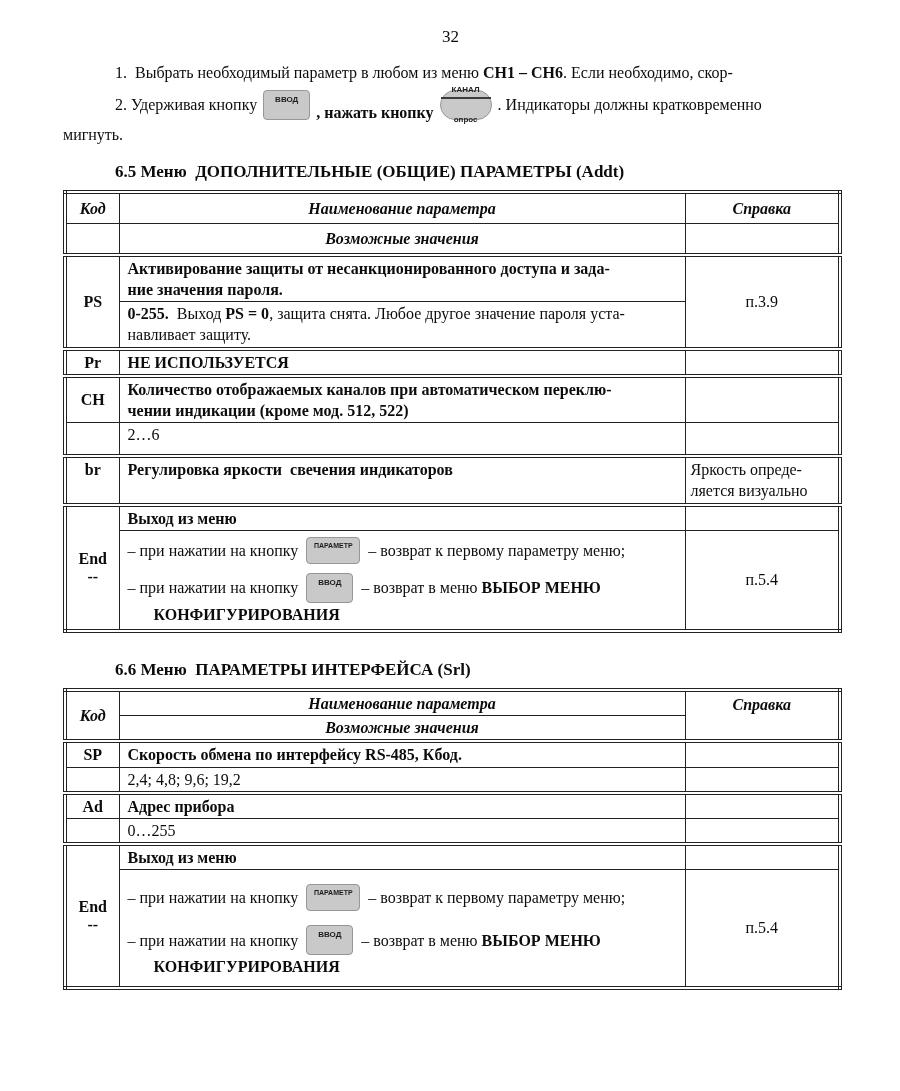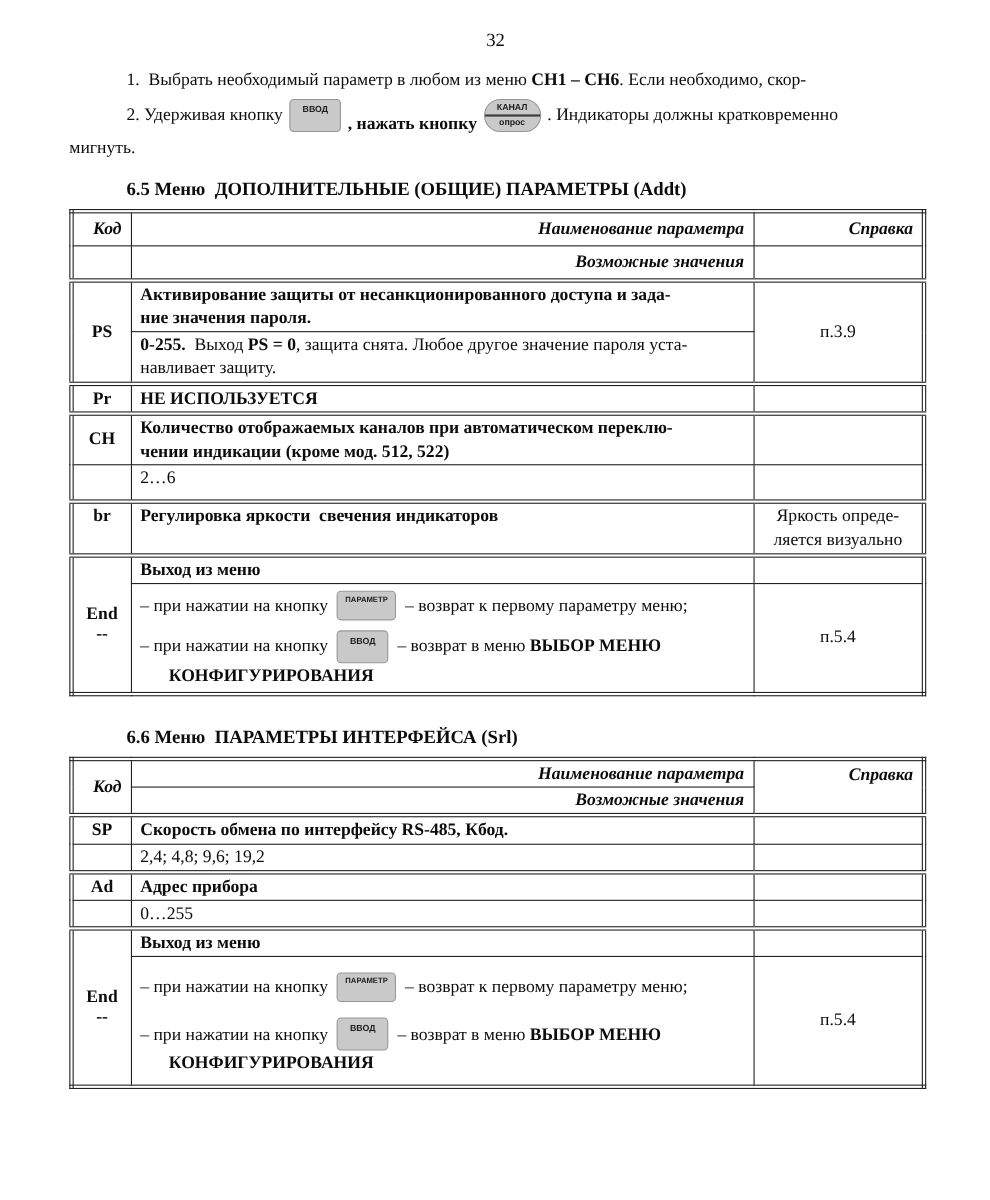--- a/index.html
+++ b/index.html
@@ -25,40 +25,40 @@
   .key {
     display:inline-flex; flex-direction:column; align-items:center;
     background:#c9c9c9; border:1px solid #979797; border-radius:4px;
     font-family:"Liberation Sans", sans-serif; font-weight:bold; color:#1c1c1c;
     flex:0 0 auto; vertical-align:middle;
   }
   .key-arrow { width:52px; height:25px; justify-content:center; font-size:13px; line-height:1; color:#111; border-radius:5px;}
   .key-enter { width:47px; height:30px; font-size:8px; padding-top:4px; }
   .key-chan  { width:52px; height:30px; font-size:8px; justify-content:center;border-radius:15px; }
   .key-chan .kc-top { padding:1px 0 1px 0; }
-  .key-chan .kc-bot { border-top:2px solid #3c3c3c; width:100%; text-align:center; padding-top:1px; }
+  .key-chan .kc-bot { border-top:2px solid #3c3c3c; width:100%; text-align:center; padding-top:16px; }
   .key-param { width:54px; height:27px; font-size:7px; padding-top:3px; }
 
   .section-title { font-weight:bold; font-size:17px; padding-left:52px; }
   .st-65 { margin-top:16px; }
   .st-66 { margin-top:26px; }
 
   table { border-collapse:collapse; width:775px; table-layout:fixed; margin-top:7px; }
   table { border:4px double #222; }
   td { border:1px solid #222; padding:1px 8px; vertical-align:middle; overflow:hidden; }
   td.db { border-top:4px double #222; }
   .col-code { width:54px; }
   .col-name { width:566px; }
   .col-ref  { width:155px; }
 
-  .hdr { font-style:italic; font-weight:bold; text-align:right; }
+  .hdr { font-style:italic; font-weight:bold; text-align:center; }
   .code-cell { font-weight:bold; text-align:center; padding:1px 2px; }
   .name-b { font-weight:bold; }
   .ref-cell { text-align:center; }
-  .ref-left { text-align:center; padding:1px 5px; }
+  .ref-left { text-align:left; padding:1px 5px; }
 
   .end-code { line-height:1.1; }
   .bullet { display:flex; align-items:center; gap:8px; }
   .cfg { font-weight:bold; margin-left:26px; margin-top:1px; }
   .t1-b1 { margin-top:2px; }
   .t1-b2 { margin-top:9px; }
   .t2-b1 { margin-top:6px; }
   .t2-b2 { margin-top:14px; }
   .btn-cell { padding:4px 8px 4px 8px; }
 </style>

